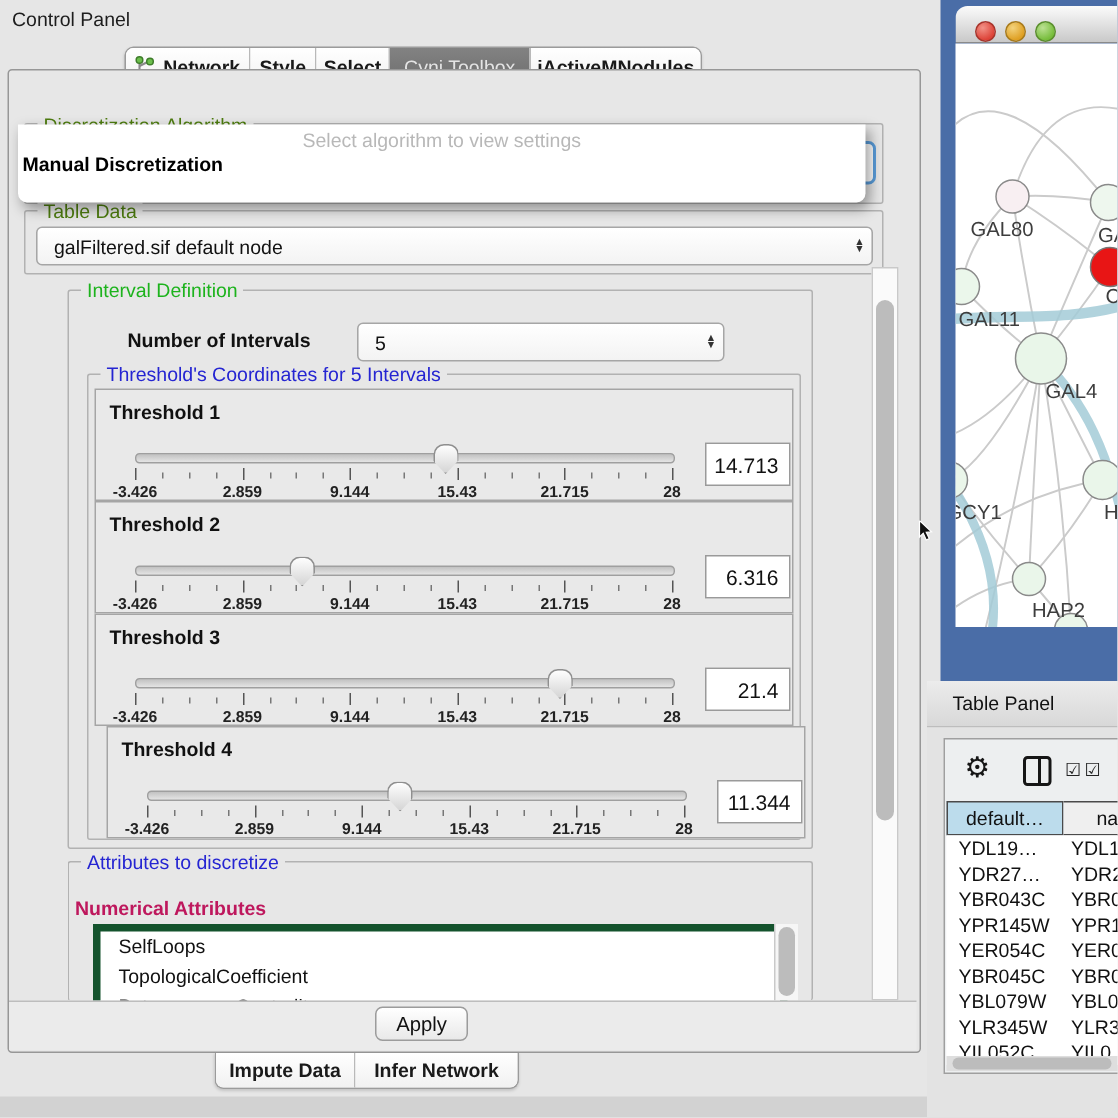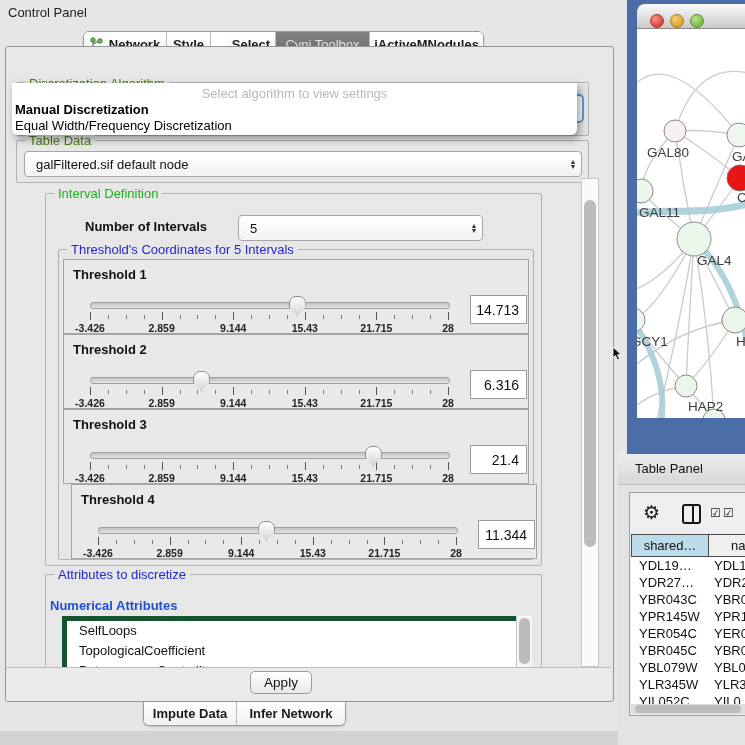--- a/index.html
+++ b/index.html
@@ -115,21 +115,21 @@
         <line x1="3" y1="7" x2="9" y2="4" stroke="#8a8a8a" stroke-width="1.4"></line>
         <circle cx="3" cy="3" r="2.2" fill="#6cbf4c" stroke="#3f7d2b"></circle>
         <circle cx="10" cy="4" r="2.2" fill="#6cbf4c" stroke="#3f7d2b"></circle>
         <circle cx="3" cy="12" r="2.2" fill="#6cbf4c" stroke="#3f7d2b"></circle>
       </svg>
       <span>Network</span>
     </div>
     <div class="item" style="width:43px;">
       <span>Style</span>
     </div>
-    <div class="item" style="width:48px;margin-left:16px;">
+    <div class="item" style="width:48px;">
       <span>Select</span>
     </div>
     <div class="item sel" style="width:93px;">
       <span>Cyni Toolbox</span>
     </div>
     <div class="item" style="width:113px;">
       <span>jActiveMNodules</span>
     </div>
   </div>
 
@@ -148,21 +148,20 @@
     <span class="val">galFiltered.sif default node</span>
     <span class="stepper">
         <span>▲</span>
         <span>▼</span>
       </span>
   </div>
 
   <div class="abs popup">
     <div class="hint">Select algorithm to view settings</div>
     <div class="opt b" style="top:19px;">Manual Discretization</div>
-    <div class="opt" style="top:35px;">Equal Width/Frequency Discretization</div>
   </div>
 
   <div class="abs group" style="left:45px;top:193px;width:495px;height:371px;">
     <span class="legend lg-green">Interval Definition</span>
   </div>
   <div class="abs" style="left:85px;top:219px;font-size:13px;font-weight:700;color:#111;">Number of Intervals</div>
   <div class="abs combo" style="left:238px;top:215px;width:243px;height:24px;">
     <span class="val">5</span>
     <span class="stepper">
         <span>▲</span>
@@ -327,21 +326,21 @@
           <span style="left: 100%;">28</span>
         </div>
       <div class="thumb" style="left: calc(47% - 8px);"></div>
     </div>
     <div class="valbox">11.344</div>
   </div>
 
   <div class="abs group" style="left:45px;top:574px;width:495px;height:92px;border-bottom:none;">
     <span class="legend lg-blue">Attributes to discretize</span>
   </div>
-  <div class="abs" style="left:50px;top:598px;font-size:13px;font-weight:700;color:#1d4ed8;">Numerical Attributes</div>
+  <div class="abs" style="left:50px;top:598px;font-size:13px;font-weight:700;color:#be185d;">Numerical Attributes</div>
   <div class="abs listbox" style="left:62px;top:616px;width:453px;height:51px;">
     <div class="li">SelfLoops</div>
     <div class="li">TopologicalCoefficient</div>
     <div class="li">BetweennessCentrality</div>
   </div>
   <div class="abs sb-v" style="left:516px;top:616px;width:15px;height:51px;">
     <div class="sb-thumb" style="position:absolute;left:2px;top:2px;width:11px;height:46px;"></div>
   </div>
 
   <div class="abs sb-v" style="left:581px;top:178px;width:18px;height:489px;border:1px solid #c9c9c9;box-sizing:border-box;background:#fafafa;">
@@ -428,21 +427,21 @@
   <div class="abs tp-title">Table Panel</div>
   <div class="abs tp-area"></div>
   <div class="abs tp-inner">
     <div class="tp-toolbar">
       <span class="gear">⚙</span>
       <span class="col-ico"></span>
       <span class="chk" style="left:80px;">☑</span>
       <span class="chk" style="left:93px;">☑</span>
     </div>
     <div class="tp-header">
-      <div class="tp-hc" style="width:78px;justify-content:center;background:#bcdcec;">shared…</div>
+      <div class="tp-hc" style="width:78px;justify-content:center;background:#bcdcec;">default…</div>
       <div class="tp-hc" style="width:62px;border-left:none;background:#efefef;padding-left:22px;">na</div>
     </div>
     <div class="tp-rows">
       <div class="tp-row">
           <span class="c1">YDL19…</span>
           <span class="c2">YDL1</span>
         </div>
       <div class="tp-row">
           <span class="c1">YDR27…</span>
           <span class="c2">YDR2</span>

